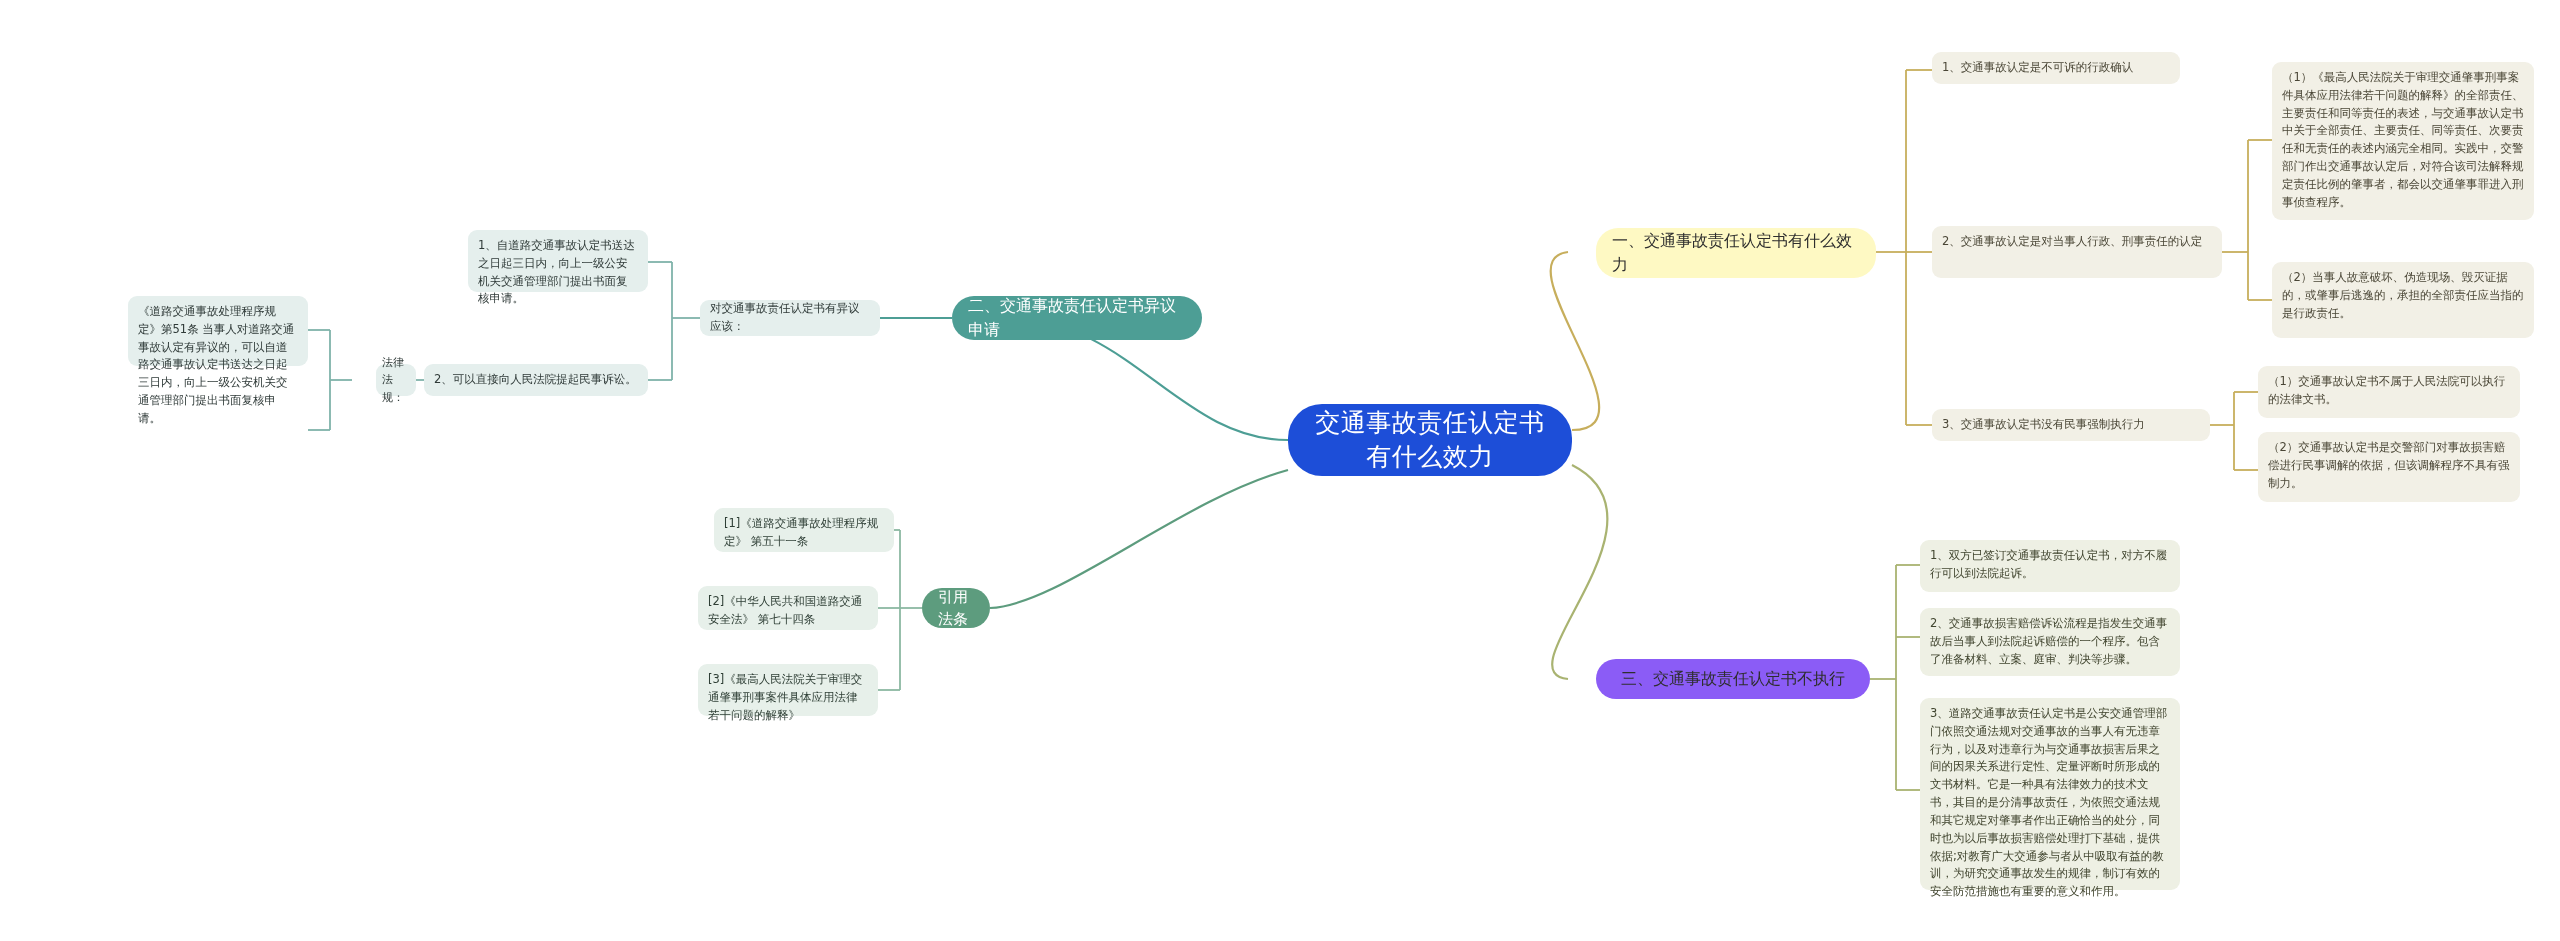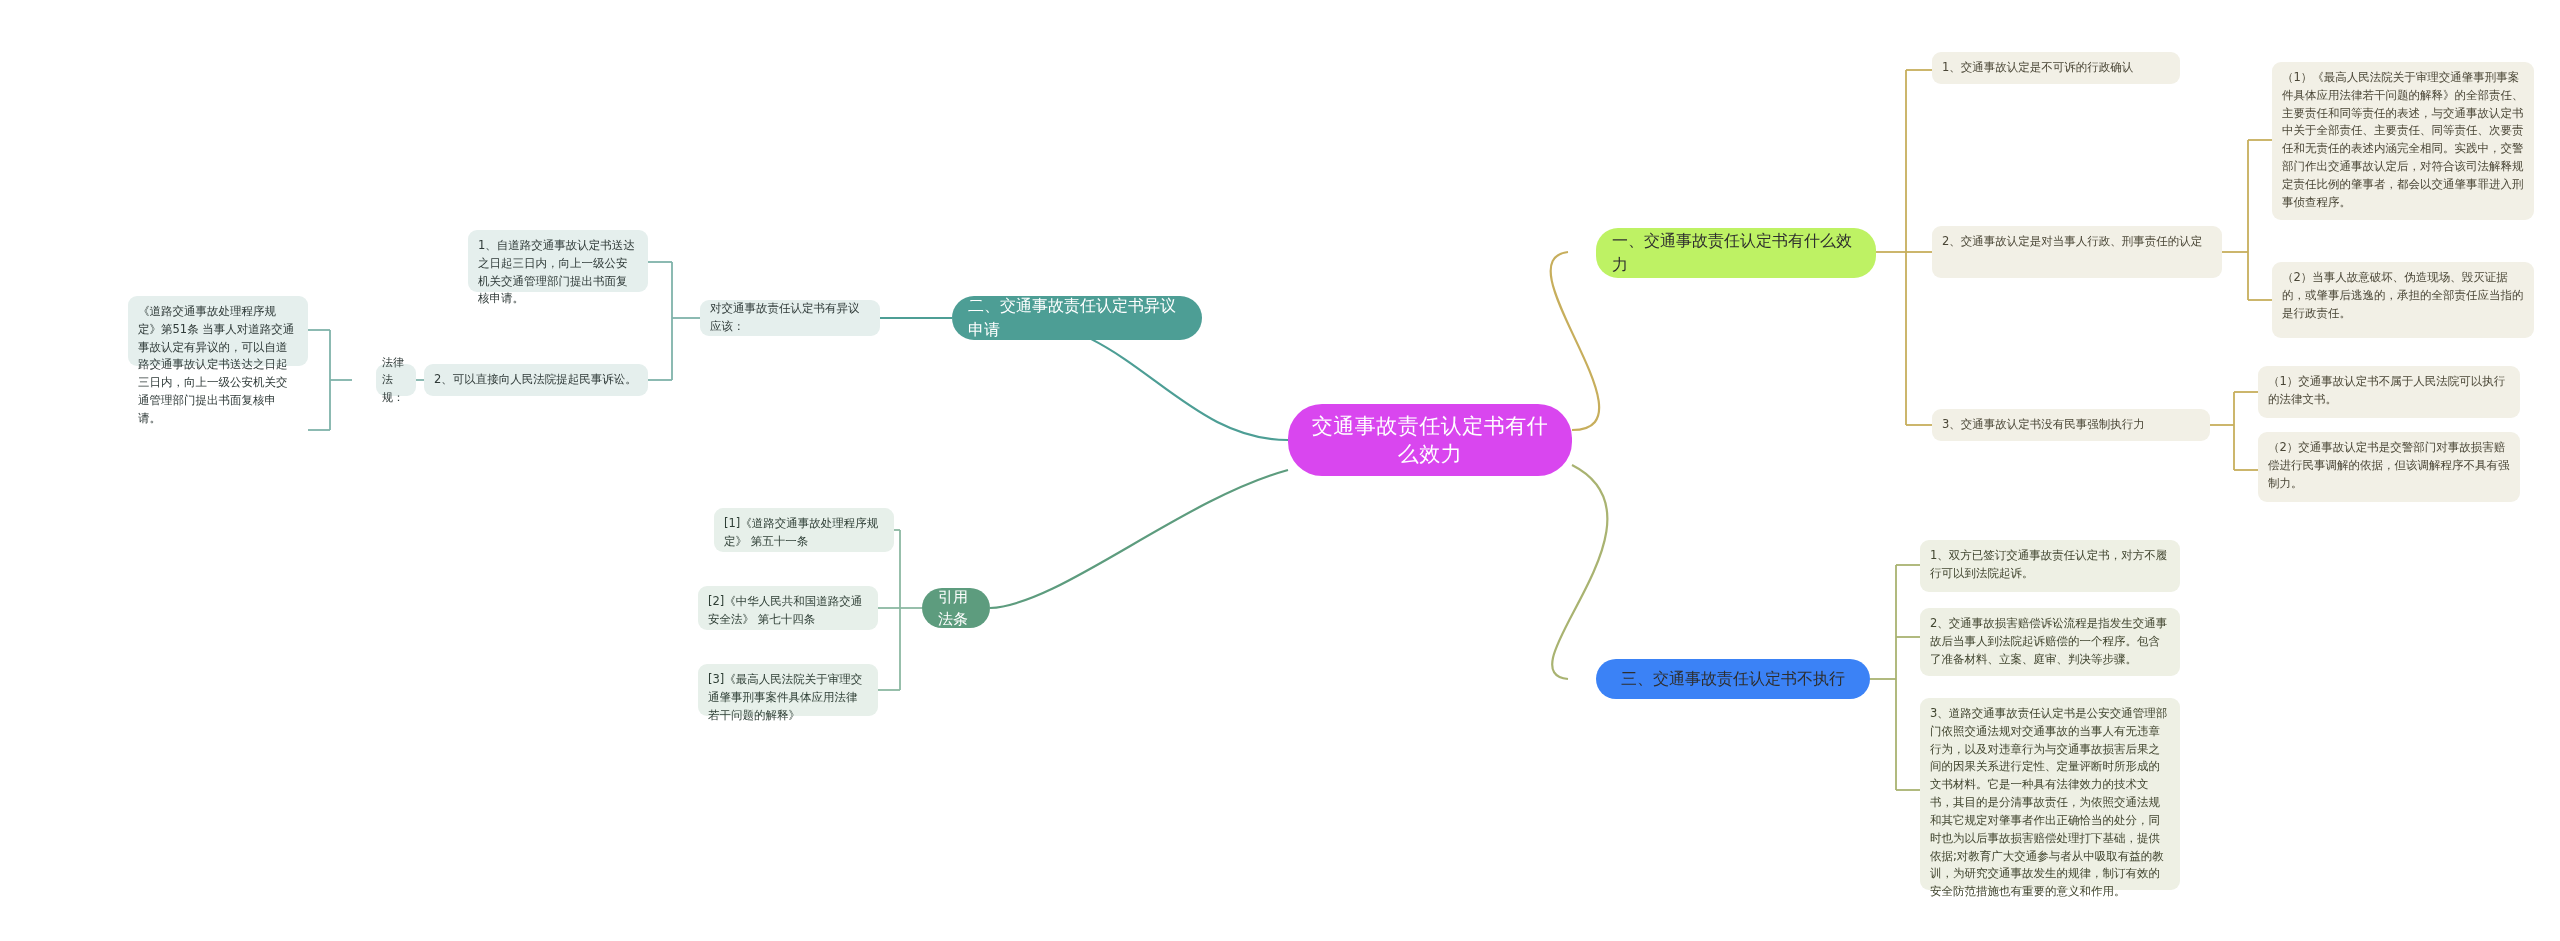--- a/index.html
+++ b/index.html
@@ -9,40 +9,40 @@
     font-family:"DejaVu Sans","Liberation Sans",sans-serif;
     overflow:hidden;
     position:relative;
   }
   #canvas{position:absolute;inset:0;width:2560px;height:941px;}
   #edges{position:absolute;left:0;top:0;width:2560px;height:941px;pointer-events:none;}
   .node{position:absolute;box-sizing:border-box;}
 
   
   .root{
-    background:#d946ef;color:#ffffff;
+    background:#1d4ed8;color:#ffffff;
     border-radius:34px;
     display:flex;align-items:center;justify-content:center;
     text-align:center;
-    font-size:21px;line-height:1.35;
+    font-size:25px;line-height:1.35;
     padding:10px 18px;
     letter-spacing:.5px;
   }
 
   
   .branch{
     border-radius:22px;
     display:flex;align-items:center;
     font-size:16px;line-height:1.5;
     padding:8px 16px;
     color:#2b2b2b;
   }
   .branch-teal{background:#4d9e95;color:#ffffff;}
-  .branch-gold{background:#bef264;color:#2e2e2e;}
-  .branch-olive{background:#3b82f6;color:#2e2e2e;}
+  .branch-gold{background:#fef9c3;color:#2e2e2e;}
+  .branch-olive{background:#8b5cf6;color:#2e2e2e;}
   .branch-green{background:#5d9c7e;color:#ffffff;}
 
   
   .leaf{
     border-radius:9px;
     font-size:11.5px;
     line-height:1.55;
     padding:7px 10px;
     color:#3a3a32;
     display:flex;align-items:center;

